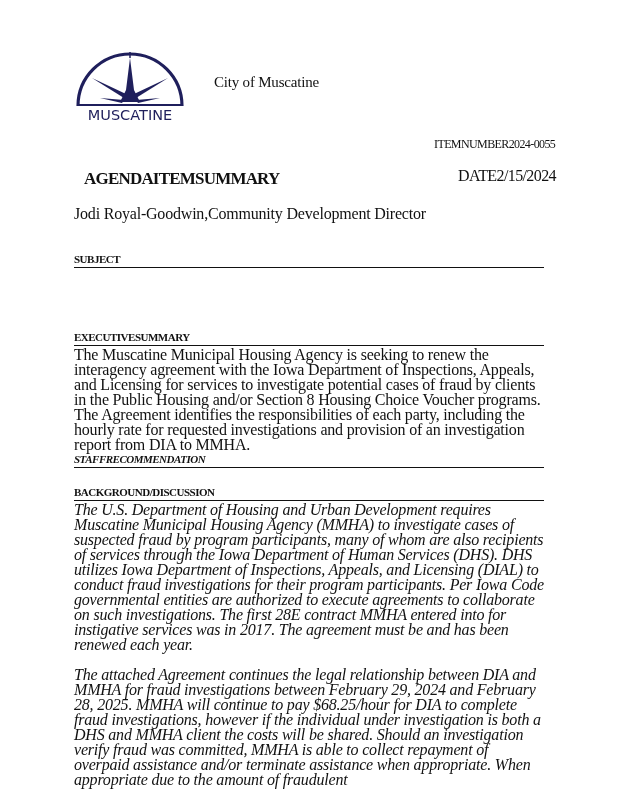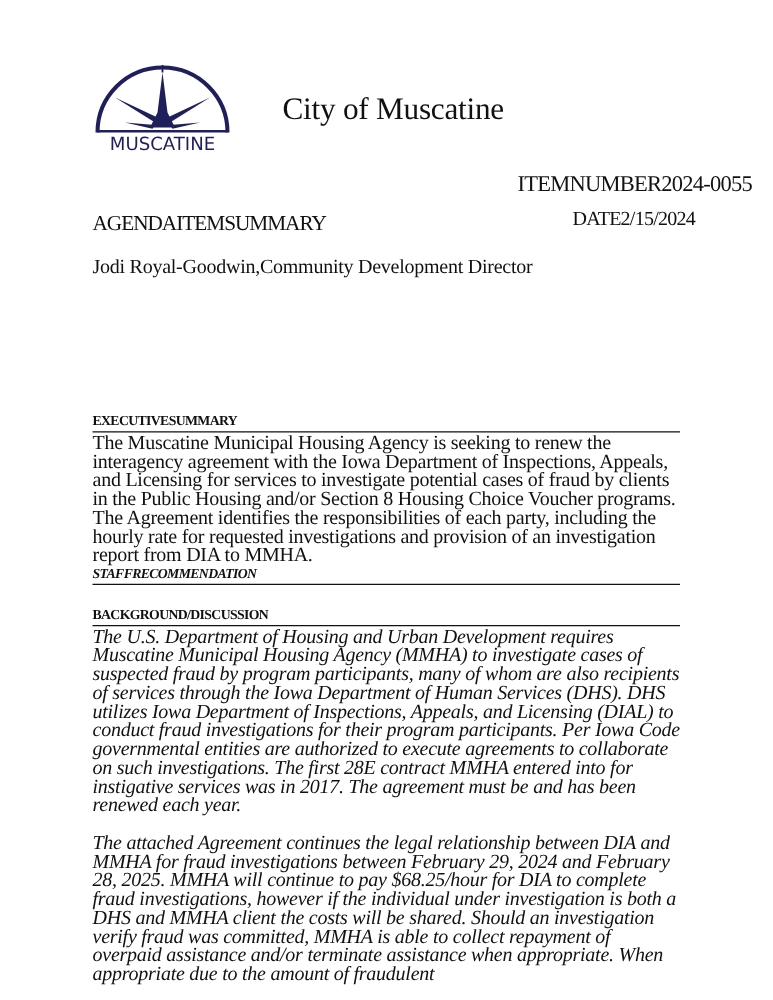--- a/index.html
+++ b/index.html
@@ -1,22 +1,22 @@
 <!DOCTYPE html>
 <html><head>
   <meta charset="utf-8">
   <style>
     html, body { margin: 0; padding: 0; background: #ffffff; }
     body { width: 618px; height: 800px; position: relative; overflow: hidden;
            font-family: "Liberation Serif", "DejaVu Serif", serif; color: #111; }
     .logo { position: absolute; left: 72px; top: 48px; width: 116px; height: 76px; }
-    .city-title { position: absolute; left: 226px; top: 74px; font-size: 25px; letter-spacing: -0.2px; }
-    .item-number { position: absolute; left: 414px; top: 137px; font-size: 18px; letter-spacing: -0.6px; }
+    .city-title { position: absolute; left: 214px; top: 74px; font-size: 15px; letter-spacing: -0.2px; }
+    .item-number { position: absolute; left: 434px; top: 137px; font-size: 12px; letter-spacing: -0.6px; }
     .date { position: absolute; left: 458px; top: 167px; font-size: 16px; letter-spacing: -0.6px; }
-    .agenda-title { position: absolute; left: 74px; top: 169px; font-size: 17px; font-weight: normal; letter-spacing: -0.8px; }
+    .agenda-title { position: absolute; left: 84px; top: 169px; font-size: 17px; font-weight: bold; letter-spacing: -0.8px; }
     .section { position: absolute; left: 74px; width: 470px; }
     .section-head { font-size: 11px; font-weight: bold; letter-spacing: -0.5px; line-height: 13px;
                     border-bottom: 1.3px solid #111; padding-bottom: 1px; }
     .section-body { font-size: 16px; line-height: 15px; letter-spacing: -0.2px; margin-top: 1px; }
     .para { margin: 0; font-style: italic; }
     .para + .para { margin-top: 15px; }
   </style>
 </head>
 <body>
 
@@ -35,20 +35,21 @@
 <div class="city-title">City of Muscatine</div>
 <div class="item-number">ITEMNUMBER2024-0055</div>
 <div class="agenda-title">AGENDAITEMSUMMARY</div>
 <div class="date">DATE2/15/2024</div>
 
 <div class="section" style="top:205px;">
   <div class="section-body">Jodi Royal-Goodwin,Community Development Director</div>
 </div>
 
 <div class="section" style="top:253px;">
+  <div class="section-head">SUBJECT</div>
 </div>
 
 <div class="section" style="top:331px;">
   <div class="section-head">EXECUTIVESUMMARY</div>
   <div class="section-body">The Muscatine Municipal Housing Agency is seeking to renew the interagency agreement with the Iowa Department of Inspections, Appeals, and Licensing for services to investigate potential cases of fraud by clients in the Public Housing and/or Section 8 Housing Choice Voucher programs. The Agreement identifies the responsibilities of each party, including the hourly rate for requested investigations and provision of an investigation report from DIA to MMHA.</div>
 </div>
 
 <div class="section" style="top:453px;font-style:italic;">
   <div class="section-head">STAFFRECOMMENDATION</div>
 </div>

